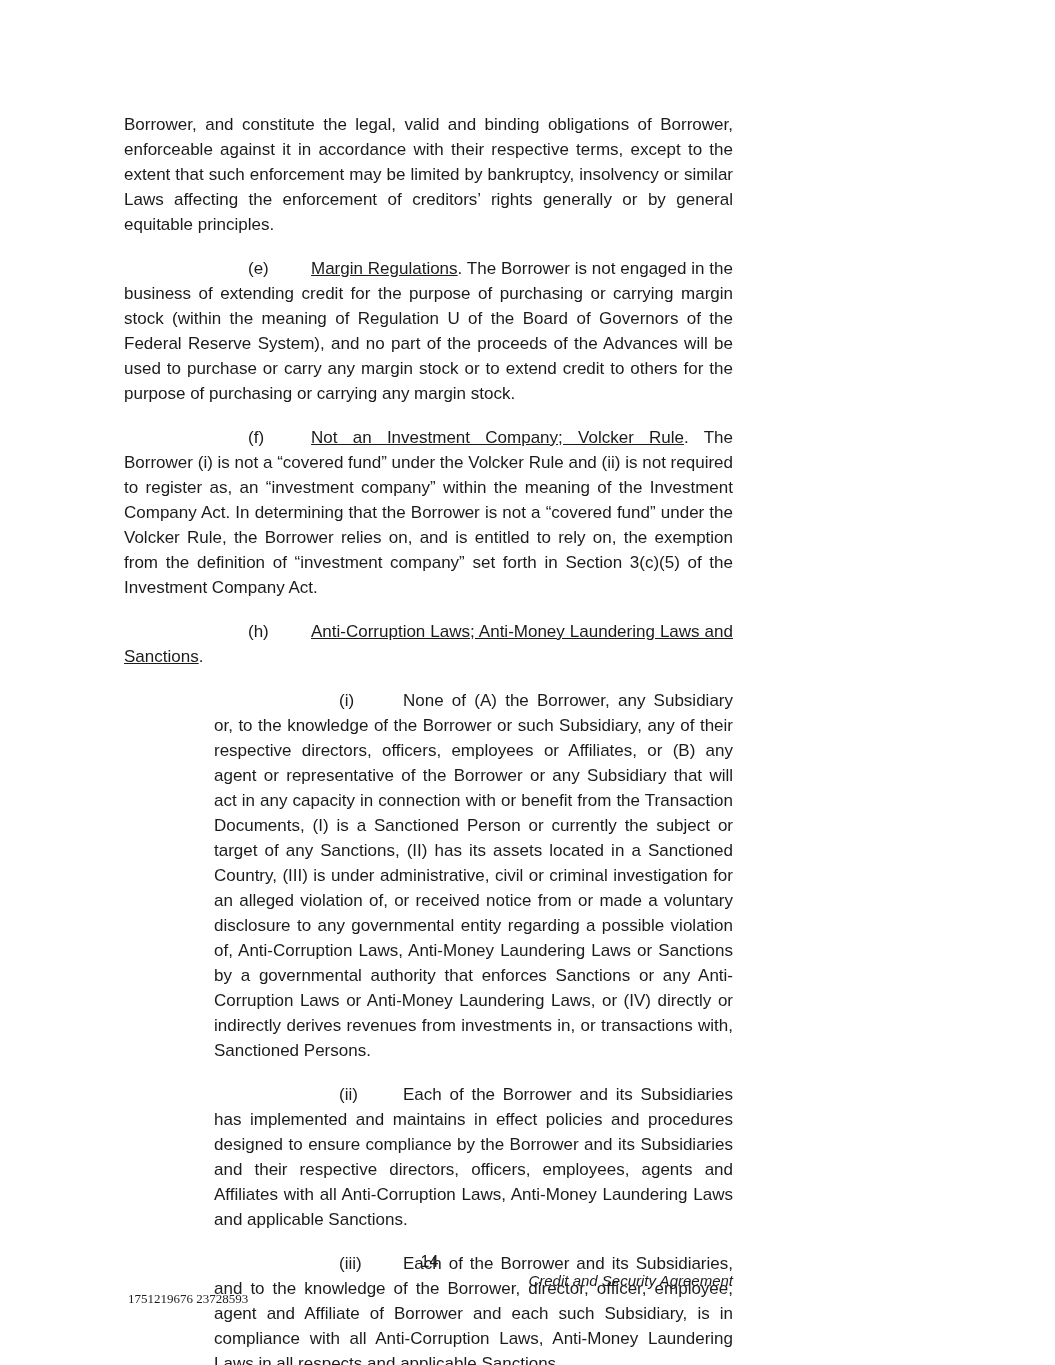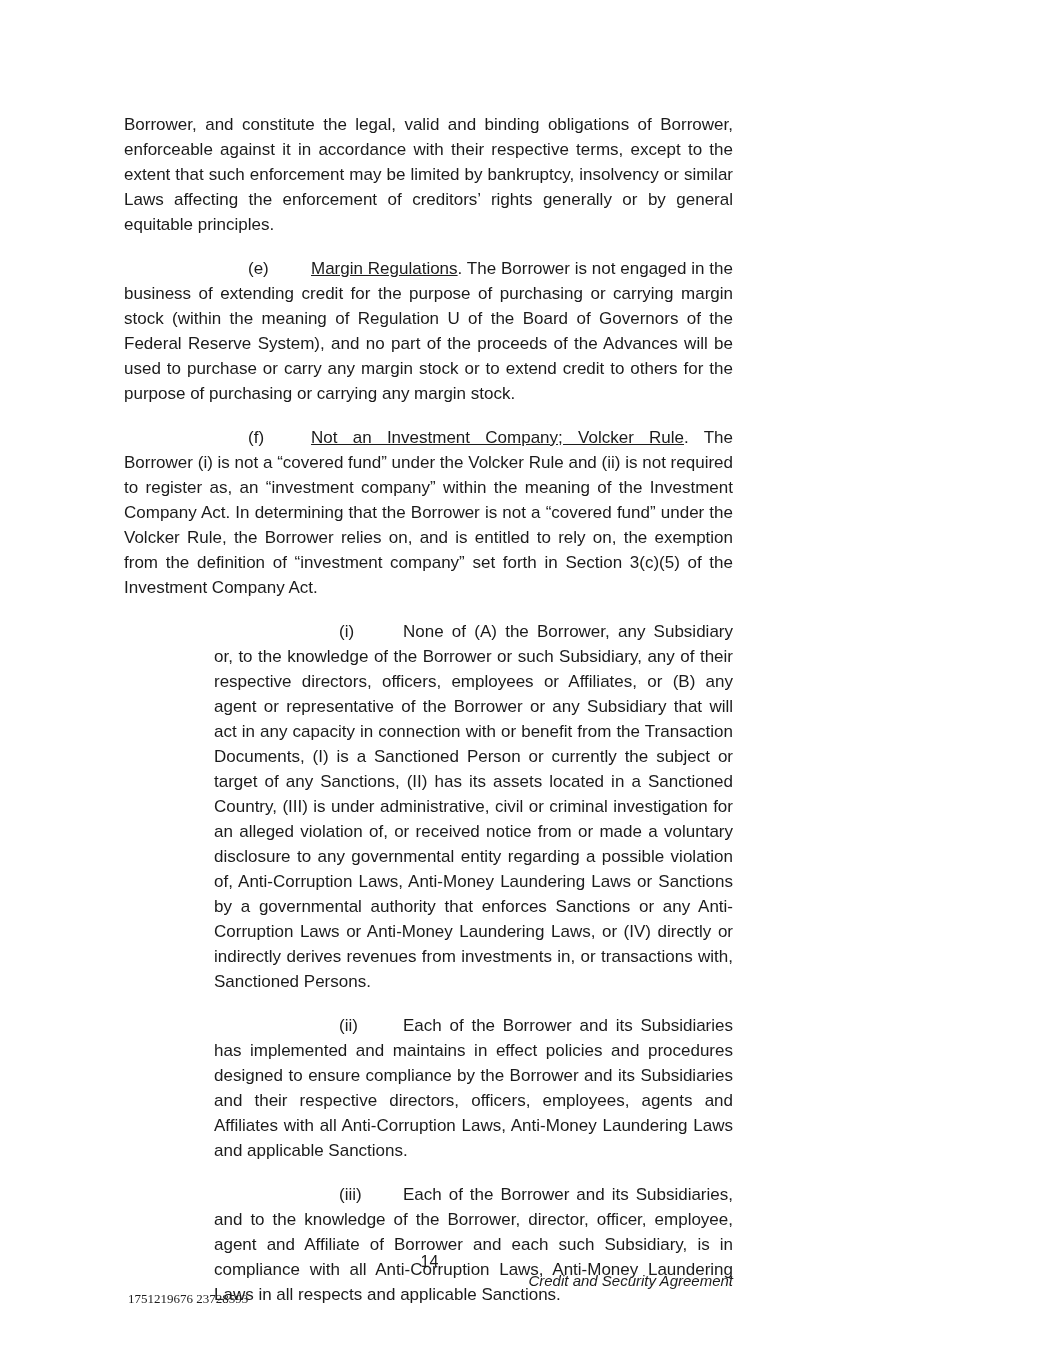--- a/index.html
+++ b/index.html
@@ -70,20 +70,21 @@
 <div class="page">
 
   <p class="para level-0"><span>Borrower, and constitute the legal, valid and binding obligations of Borrower, enforceable against it in accordance with their respective terms, except to the extent that such enforcement may be limited by bankruptcy, insolvency or similar Laws affecting the enforcement of creditors’ rights generally or by general equitable principles.</span></p>
 
 
   <p class="para level-1"><span class="label">(e)</span><span class="heading">Margin Regulations</span><span>.  The Borrower is not engaged in the business of extending credit for the purpose of purchasing or carrying margin stock (within the meaning of Regulation U of the Board of Governors of the Federal Reserve System), and no part of the proceeds of the Advances will be used to purchase or carry any margin stock or to extend credit to others for the purpose of purchasing or carrying any margin stock.</span></p>
 
   <p class="para level-1"><span class="label">(f)</span><span class="heading">Not an Investment Company; Volcker Rule</span><span>.  The Borrower (i) is not a “covered fund” under the Volcker Rule and (ii) is not required to register as, an “investment company” within the meaning of the Investment Company Act.  In determining that the Borrower is not a “covered fund” under the Volcker Rule, the Borrower relies on, and is entitled to rely on, the exemption from the definition of “investment company” set forth in Section 3(c)(5) of the Investment Company Act.</span></p>
 
 
+  <p class="para level-1"><span class="label">(h)</span><span class="heading">Anti-Corruption Laws; Anti-Money Laundering Laws and Sanctions</span><span>.</span></p>
 
   <p class="para level-2"><span class="label">(i)</span><span>None of (A) the Borrower, any Subsidiary or, to the knowledge of the Borrower or such Subsidiary, any of their respective directors, officers, employees or Affiliates, or (B) any agent or representative of the Borrower or any Subsidiary that will act in any capacity in connection with or benefit from the Transaction Documents, (I) is a Sanctioned Person or currently the subject or target of any Sanctions, (II) has its assets located in a Sanctioned Country, (III) is under administrative, civil or criminal investigation for an alleged violation of, or received notice from or made a voluntary disclosure to any governmental entity regarding a possible violation of, Anti-Corruption Laws, Anti-Money Laundering Laws or Sanctions by a governmental authority that enforces Sanctions or any Anti-Corruption Laws or Anti-Money Laundering Laws, or (IV) directly or indirectly derives revenues from investments in, or transactions with, Sanctioned Persons.</span></p>
 
   <p class="para level-2"><span class="label">(ii)</span><span>Each of the Borrower and its Subsidiaries has implemented and maintains in effect policies and procedures designed to ensure compliance by the Borrower and its Subsidiaries and their respective directors, officers, employees, agents and Affiliates with all Anti-Corruption Laws, Anti-Money Laundering Laws and applicable Sanctions.</span></p>
 
   <p class="para level-2"><span class="label">(iii)</span><span>Each of the Borrower and its Subsidiaries, and to the knowledge of the Borrower, director, officer, employee, agent and Affiliate of Borrower and each such Subsidiary, is in compliance with all Anti-Corruption Laws, Anti-Money Laundering Laws in all respects and applicable Sanctions.</span></p>
 
   <div class="footer-page-number">14</div>
   <div class="footer-doc-title">Credit and Security Agreement</div>
   <div class="footer-doc-id">1751219676 23728593</div>

